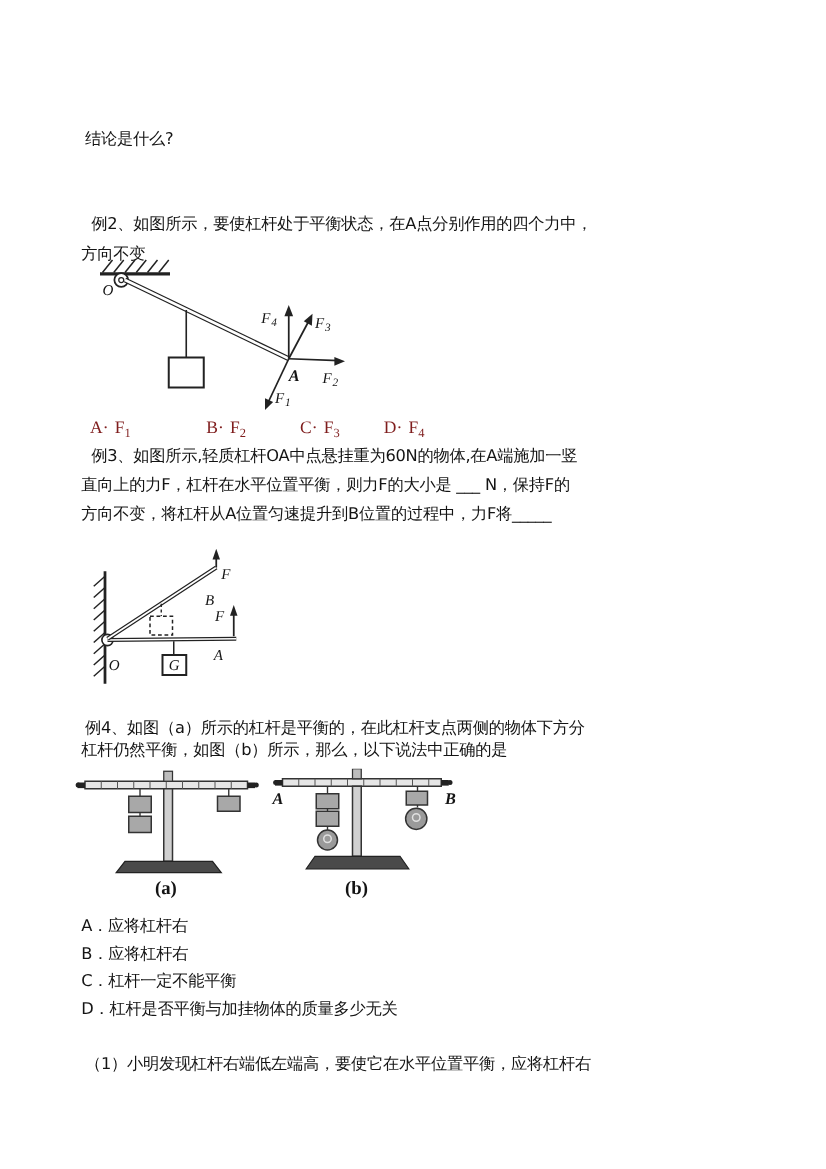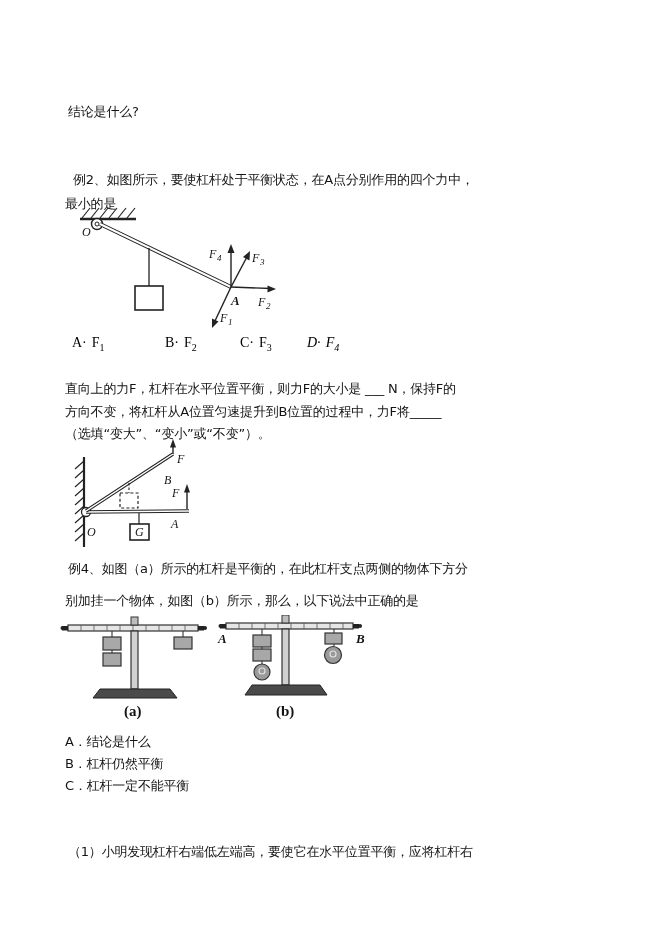--- a/index.html
+++ b/index.html
@@ -19,21 +19,21 @@
     line-height: 17px;
     white-space: nowrap;
     letter-spacing: -0.2px;
     color: #141414;
   }
   .fig { position: absolute; }
   .opt {
     position: absolute;
     font-family: "Liberation Serif", serif;
     font-size: 14px;
-    color: #000000;
+    color: #7f1d1d;
     white-space: nowrap;
   }
   .opt .fname { margin-left: 5px; }
   .opt sub { font-size: 10px; }
   .caption {
     position: absolute;
     font-family: "Liberation Serif", serif;
     font-weight: bold;
     font-size: 15px;
     color: #141414;
@@ -48,21 +48,21 @@
   .svglab-bold { font-weight: bold; font-size: 13px; }
 </style>
 </head>
 <body>
 
 <div class="page">
 
   <div class="tline" style="left:68px; top:103px;">结论是什么?</div>
 
   <div class="tline" style="left:73px; top:171px;">例2、如图所示，要使杠杆处于平衡状态，在A点分别作用的四个力中，</div>
-  <div class="tline" style="left:65px; top:195px;">最小的是</div>
+  <div class="tline" style="left:65px; top:195px;">方向不变</div>
 
   <svg class="fig" style="left:72px; top:204px;" width="232" height="132" viewBox="0 0 232 132">
     <g stroke="#222" stroke-width="1.2">
       <line x1="8" y1="15" x2="64" y2="15" stroke-width="2.6"></line>
       <line x1="10" y1="14" x2="18" y2="4"></line>
       <line x1="19" y1="14" x2="27" y2="4"></line>
       <line x1="28" y1="14" x2="36" y2="4"></line>
       <line x1="37" y1="14" x2="45" y2="4"></line>
       <line x1="46" y1="14" x2="54" y2="4"></line>
       <line x1="55" y1="14" x2="63" y2="4"></line>
@@ -117,27 +117,27 @@
 
   <span class="opt" style="left:72px;  top:335px;">
     <span>A·</span><span class="fname">F</span><sub>1</sub>
   </span>
   <span class="opt" style="left:165px; top:335px;">
     <span>B·</span><span class="fname">F</span><sub>2</sub>
   </span>
   <span class="opt" style="left:240px; top:335px;">
     <span>C·</span><span class="fname">F</span><sub>3</sub>
   </span>
-  <span class="opt" style="left:307px; top:335px;font-style:italic;">
+  <span class="opt" style="left:307px; top:335px;">
     <span>D·</span><span class="fname">F</span><sub>4</sub>
   </span>
 
+  <div class="tline" style="left:73px; top:357px;">例3、如图所示,轻质杠杆OA中点悬挂重为60N的物体,在A端施加一竖</div>
   <div class="tline" style="left:65px; top:403px;">方向不变，将杠杆从A位置匀速提升到B位置的过程中，力F将_____</div>
   <div class="tline" style="left:65px; top:380px;">直向上的力F，杠杆在水平位置平衡，则力F的大小是 ___ N，保持F的</div>
-  <div class="tline" style="left:65px; top:425px;">（选填“变大”、“变小”或“不变”）。</div>
 
   <svg class="fig" style="left:70px; top:435px;" width="150" height="115" viewBox="0 0 150 115">
     <g stroke="#222" stroke-width="1.2">
       <line x1="14" y1="22" x2="14" y2="112" stroke-width="2.2"></line>
       <line x1="14" y1="26" x2="5" y2="34"></line>
       <line x1="14" y1="35" x2="5" y2="43"></line>
       <line x1="14" y1="44" x2="5" y2="52"></line>
       <line x1="14" y1="53" x2="5" y2="61"></line>
       <line x1="14" y1="62" x2="5" y2="70"></line>
       <line x1="14" y1="71" x2="5" y2="79"></line>
@@ -173,22 +173,22 @@
       <line x1="117" y1="74" x2="117" y2="54"></line>
       <polygon points="117,49 114,57.5 120,57.5" fill="#222" stroke="none"></polygon>
     </g>
     <text class="svglab" x="107" y="28">F</text>
     <text class="svglab" x="94" y="49">B</text>
     <text class="svglab" x="102" y="62">F</text>
     <text class="svglab" x="101" y="93">A</text>
     <text class="svglab" x="17" y="101">O</text>
   </svg>
 
-  <div class="tline" style="left:68px; top:560px;">例4、如图（a）所示的杠杆是平衡的，在此杠杆支点两侧的物体下方分</div>
-  <div class="tline" style="left:65px; top:592px;">别加挂一个物体，如图（b）所示，那么，以下说法中正确的是</div>
+  <div class="tline" style="left:68px; top:574px;">例4、如图（a）所示的杠杆是平衡的，在此杠杆支点两侧的物体下方分</div>
+  <div class="tline" style="left:65px; top:592px;">杠杆仍然平衡，如图（b）所示，那么，以下说法中正确的是</div>
 
   <svg class="fig" style="left:60px; top:615px;" width="150" height="88" viewBox="0 0 150 88">
     <g>
       <rect x="8" y="10" width="130" height="6" fill="#e6e6e6" stroke="#333" stroke-width="1.2"></rect>
       <g stroke="#555" stroke-width="0.8">
         <line x1="21" y1="10" x2="21" y2="16"></line>
           <line x1="34" y1="10" x2="34" y2="16"></line>
         <line x1="47" y1="10" x2="47" y2="16"></line>
           <line x1="60" y1="10" x2="60" y2="16"></line>
         <line x1="73" y1="10" x2="73" y2="16"></line>
@@ -262,19 +262,20 @@
       <rect x="109" y="18" width="17" height="11" fill="#a8a8a8" stroke="#333" stroke-width="1.2"></rect>
       <line x1="118" y1="29" x2="118" y2="31" stroke="#333" stroke-width="1.1"></line>
       <circle cx="117" cy="40" r="8.5" fill="#9a9a9a" stroke="#333" stroke-width="1.2"></circle>
       <circle cx="117" cy="39" r="3" fill="none" stroke="#e0e0e0" stroke-width="1.2"></circle>
     </g>
     <text class="svglab svglab-bold" x="2" y="28">A</text>
     <text class="svglab svglab-bold" x="140" y="28">B</text>
   </svg>
   <div class="caption" style="left:276px; top:703px;">(b)</div>
 
-  <div class="tline" style="left:65px; top:733px;">A．结论是什么</div>
-  <div class="tline" style="left:65px; top:755px;">B．杠杆仍然平衡</div>
+  <div class="tline" style="left:65px; top:733px;">A．应将杠杆右</div>
+  <div class="tline" style="left:65px; top:755px;">B．应将杠杆右</div>
   <div class="tline" style="left:65px; top:777px;text-align:center;">C．杠杆一定不能平衡</div>
+  <div class="tline" style="left:65px; top:799px;">D．杠杆是否平衡与加挂物体的质量多少无关</div>
 
   <div class="tline" style="left:68px; top:843px;">（1）小明发现杠杆右端低左端高，要使它在水平位置平衡，应将杠杆右</div>
 
 </div>
 
 </body></html>

